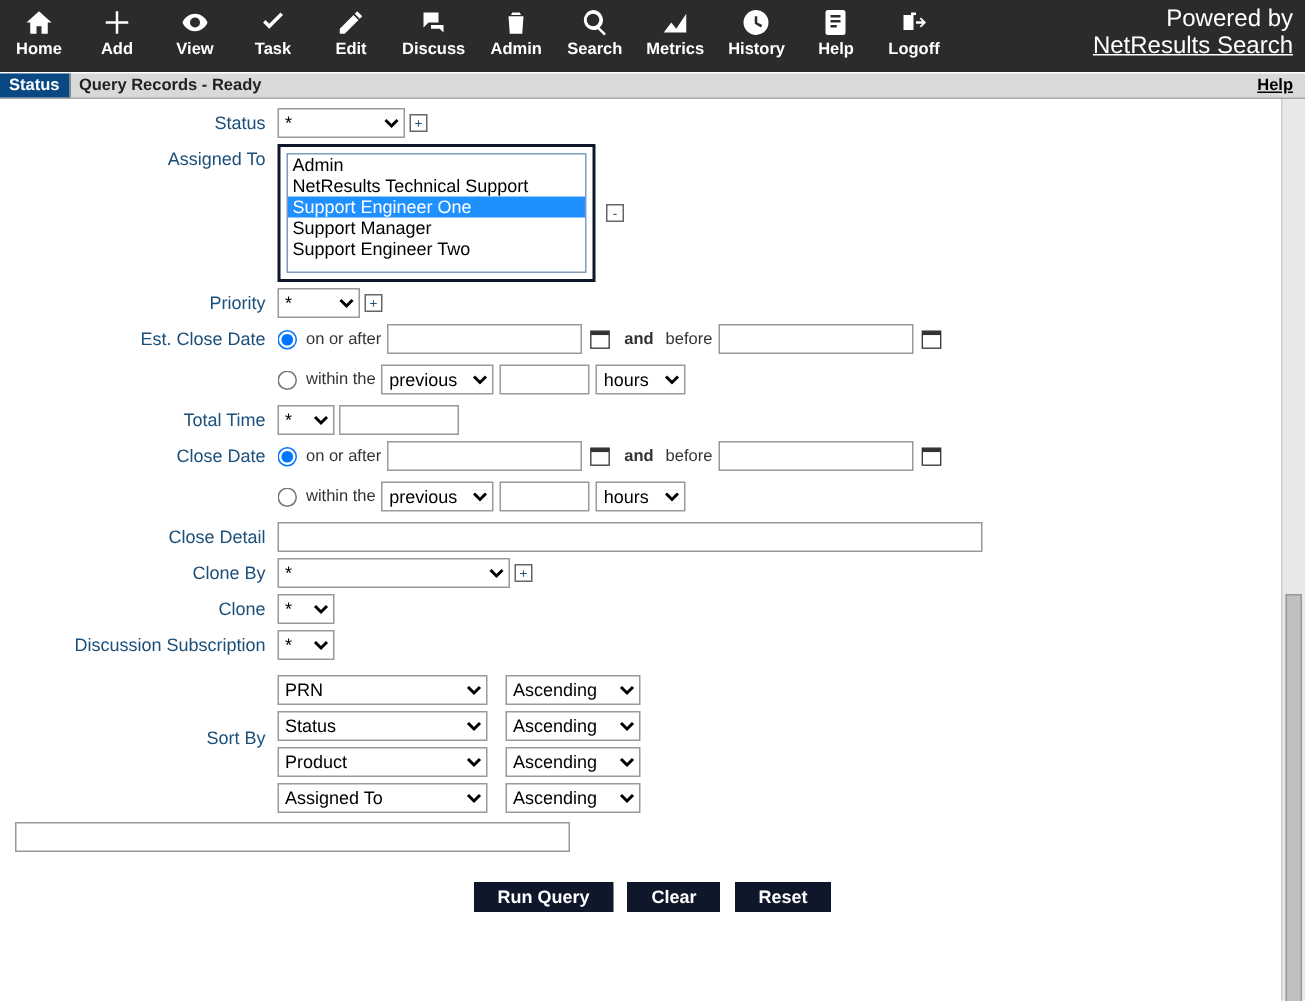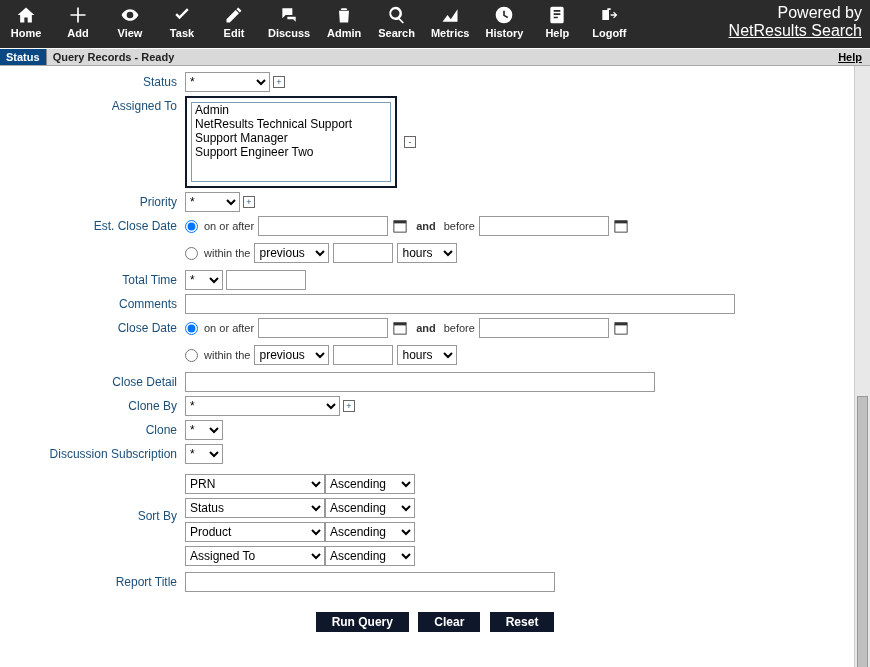--- a/index.html
+++ b/index.html
@@ -27,21 +27,21 @@
 .listbox { border: 1px solid #7e9db9; width: 200px; height: 80px; overflow-y: scroll; font-size: 12px; }
 .listbox-item { padding: 0px 3px; cursor: pointer; white-space: nowrap; }
 .listbox-item.selected { background: #1e90ff; color: #fff; }
 .radio-row { display: flex; align-items: center; gap: 4px; margin-bottom: 3px; }
 input[type=radio] { margin: 0 2px 0 0; }
 .small-label { font-size: 11px; color: #333; }
 .bold-small { font-size: 11px; font-weight: bold; color: #333; padding: 0 4px; }
 .cal-icon { width: 16px; height: 16px; cursor: pointer; display: inline-flex; align-items: center; justify-content: center; }
 .cal-icon svg { width: 14px; height: 14px; }
 .sort-stack { display: flex; flex-direction: column; gap: 4px; }
-.sort-line { display: flex; gap: 0; }
+.sort-line { display: flex; gap: 12px; }
 .buttons { text-align: center; margin-top: 20px; }
 .btn { background: #0f172a; color: #fff; border: none; padding: 3px 16px; font-size: 12px; font-weight: bold; cursor: pointer; margin: 0 3px; }
 .scroll-indicator { position: absolute; right: 0; top: 66px; bottom: 0; width: 16px; background: #e8e8e8; border-left: 1px solid #ccc; }
 .scroll-thumb { position: absolute; left: 2px; right: 2px; top: 330px; height: 280px; background: #c0c0c0; border: 1px solid #999; }
 </style>
 </head>
 <body>
 
 <div class="topbar">
   <div class="toolbar" id="toolbar-slot">
@@ -164,20 +164,21 @@
     </div>
   </div>
 
   <div class="form-row">
     <div class="form-label">Assigned To</div>
     <div class="form-field">
       <div class="highlight-box">
         <div class="listbox" id="assigned-list">
             <div class="listbox-item">Admin</div>
             <div class="listbox-item">NetResults Technical Support</div>
+            <div class="listbox-item selected">Support Engineer One</div>
             <div class="listbox-item">Support Manager</div>
             <div class="listbox-item">Support Engineer Two</div>
           </div>
       </div>
       <span class="mini-icon" style="margin-left:4px">-</span>
     </div>
   </div>
 
   <div class="form-row">
     <div class="form-label">Priority</div>
@@ -221,26 +222,20 @@
   </div>
 
   <div class="form-row">
     <div class="form-label">Total Time</div>
     <div class="form-field">
       <select style="width:38px"><option>*</option></select>
       <input type="text" style="width: 80px;" value="">
     </div>
   </div>
 
-  <div class="form-row">
-    <div class="form-label">Comments</div>
-    <div class="form-field">
-      <input type="text" style="width: 550px;" value="">
-    </div>
-  </div>
 
   <div class="form-row">
     <div class="form-label">Close Date</div>
     <div class="form-field" style="flex-direction:column;align-items:flex-start;gap:4px">
       <div class="radio-row">
         <input type="radio" name="cd" checked="" style="">
         <span class="small-label">on or after</span>
         <input type="text" style="width: 130px;">
         <span class="cal-icon">
             <svg viewBox="0 0 16 16">
@@ -315,21 +310,20 @@
           </div>
           <div class="sort-line">
             <select style="width:140px"><option>Assigned To</option></select>
             <select style="width:90px"><option>Ascending</option></select>
           </div>
         </div>
     </div>
   </div>
 
   <div class="form-row" style="margin-top:6px">
-    <div class="form-label">Report Title</div>
     <div class="form-field">
       <input type="text" style="width: 370px;" value="">
     </div>
   </div>
 
   <div class="buttons">
     <button class="btn">Run Query</button>
     <button class="btn">Clear</button>
     <button class="btn">Reset</button>
   </div>

